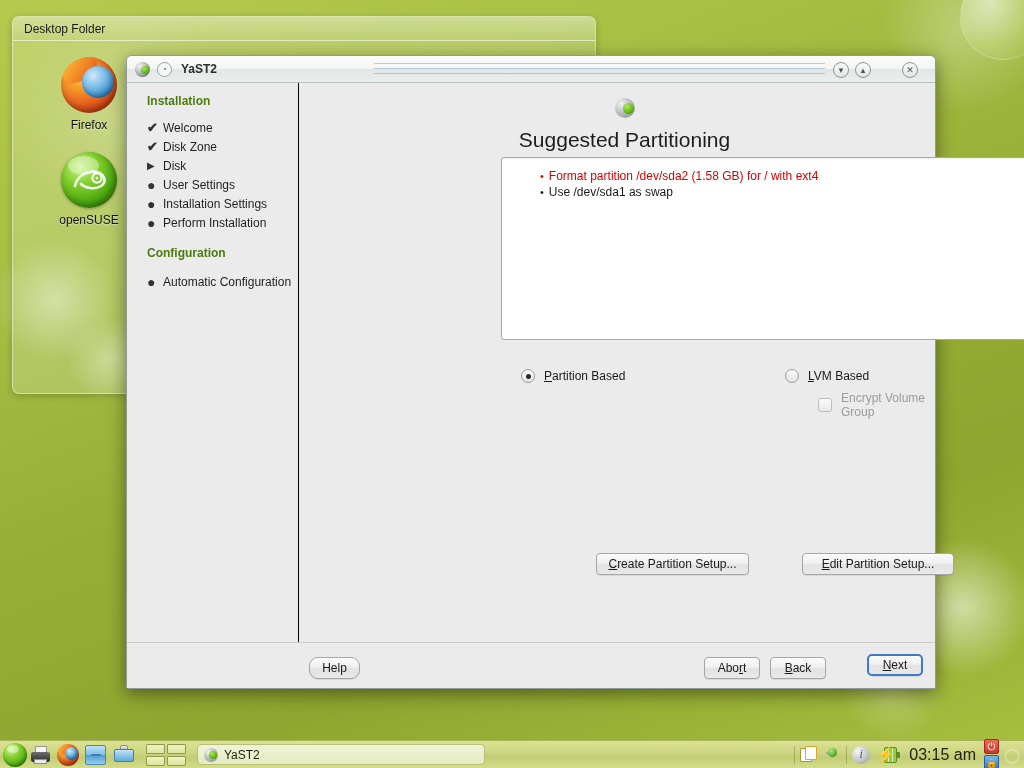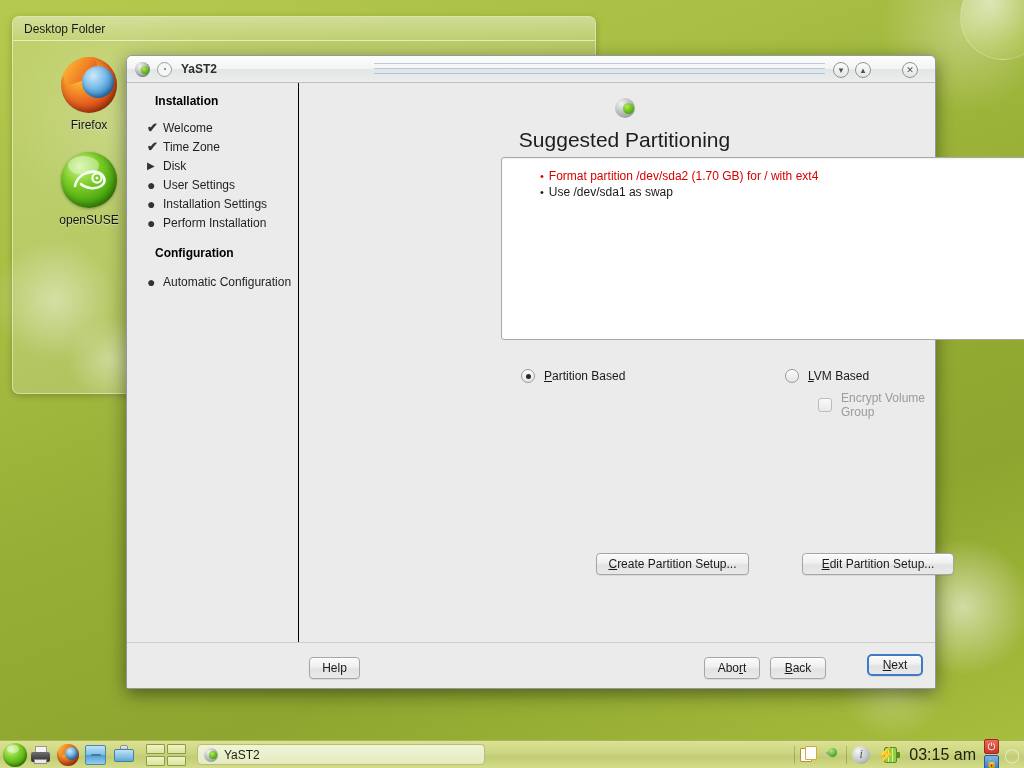--- a/index.html
+++ b/index.html
@@ -133,21 +133,21 @@
   #tb-max { right: 64px; }
   #tb-close { right: 17px; }
 
   #window-body { position: absolute; top: 27px; left: 0; right: 0; bottom: 0; display: flex; }
 
   
   #sidebar {
     width: 172px; background: #ebebeb; padding: 11px 0 0 20px;
     border-right: 1px solid #000; position: relative;
   }
-  .side-heading { font-size: 12px; font-weight: bold; color: #000000; margin-bottom: 10px; margin-left: 8px; }
+  .side-heading { font-size: 12px; font-weight: bold; color: #4d7c0f; margin-bottom: 10px; }
   .side-heading.second { margin-top: 14px; margin-bottom: 12px; }
   .side-item { display: flex; align-items: center; font-size: 12px; color: #1f1f1f; height: 19px; }
   .side-marker { width: 16px; display: inline-block; text-align: left; font-size: 11px; color: #333; }
   .side-marker.check { font-size: 13px; font-weight: bold; }
   .side-marker.arrow { font-size: 10px; }
   .side-marker.dot { font-size: 14px; line-height: 12px; }
 
   
   #content { flex: 1; background: #ebebeb; position: relative; padding: 0; }
   #page-header {
@@ -204,21 +204,21 @@
     display: flex; align-items: center; justify-content: center;
     box-shadow: 0 1px 1px rgba(0,0,0,0.08), inset 0 1px 0 rgba(255,255,255,0.8);
   }
   #btn-create { position: absolute; left: 297px; top: 470px; width: 153px; height: 22px; }
   #btn-edit   { position: absolute; left: 503px; top: 470px; width: 152px; height: 22px; }
 
   #bottom-bar {
     position: absolute; left: 0; right: 0; bottom: 0; height: 46px;
     border-top: 1px solid #cdcdcd; background: #ebebeb;
   }
-  #btn-help  { position: absolute; left: 182px; top: 14px;  width: 51px; height: 22px; }
+  #btn-help  { position: absolute; left: 182px; top: 14px;  width: 51px; height: 22px; border-radius: 9px; }
   #btn-abort { position: absolute; right: 175px; top: 14px; width: 56px; height: 22px; }
   #btn-back  { position: absolute; right: 109px; top: 14px; width: 56px; height: 22px; }
   #btn-next  {
     position: absolute; right: 12px; top: 11px; width: 56px; height: 22px;
     border: 2px solid #3f7bc4; border-radius: 5px;
   }
 
   
   #taskbar {
     position: absolute; left: 0; right: 0; bottom: 0; height: 28px;
@@ -352,21 +352,21 @@
 
       <div id="sidebar">
         <div class="side-heading">Installation</div>
 
         <div class="side-item">
           <span class="side-marker check">✔</span>
           <span>Welcome</span>
         </div>
         <div class="side-item">
           <span class="side-marker check">✔</span>
-          <span>Time Zone</span>
+          <span>Disk Zone</span>
         </div>
         <div class="side-item">
           <span class="side-marker arrow">▶</span>
           <span>Disk</span>
         </div>
         <div class="side-item">
           <span class="side-marker dot">●</span>
           <span>User Settings</span>
         </div>
         <div class="side-item">
@@ -389,21 +389,21 @@
       <div id="content">
 
         <div id="page-header">
           <div id="page-header-icon"></div>
           <div id="page-title">Suggested Partitioning</div>
         </div>
 
         <div id="list-box">
           <div class="list-line warn">
             <span class="list-bullet">•</span>
-            <span>Format partition /dev/sda2 (1.70 GB) for / with ext4</span>
+            <span>Format partition /dev/sda2 (1.58 GB) for / with ext4</span>
           </div>
           <div class="list-line normal">
             <span class="list-bullet">•</span>
             <span>Use /dev/sda1 as swap</span>
           </div>
         </div>
 
         <div class="radio-row" id="radio-partition">
           <span class="radio checked"></span>
           <span class="ctl-label"><span class="uline">P</span><span>artition Based</span></span>

